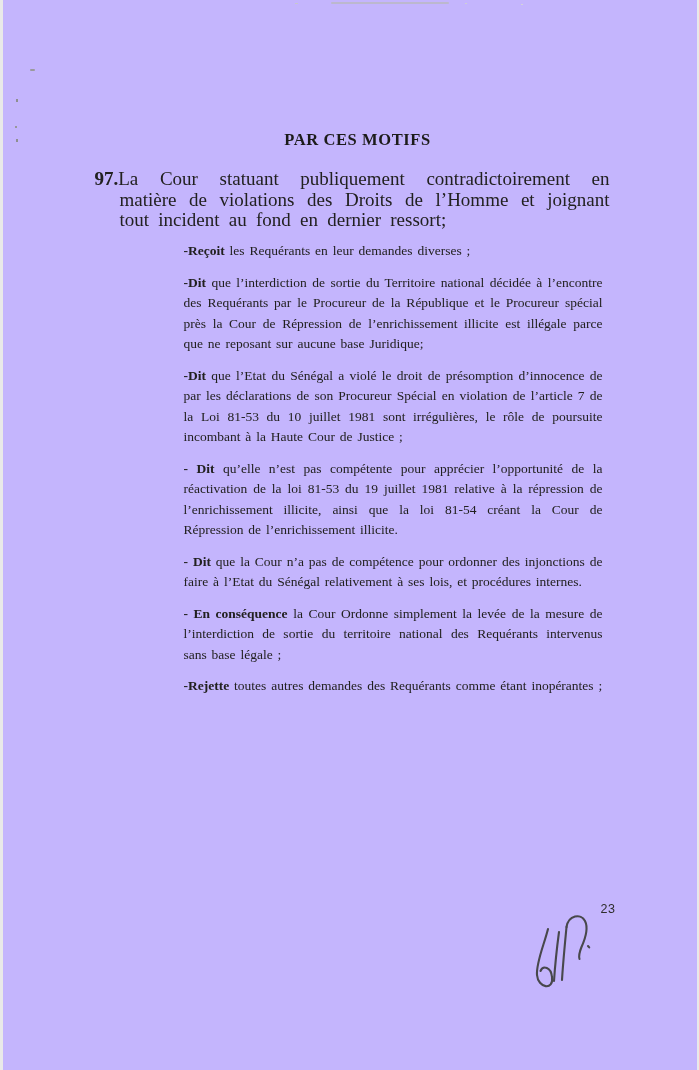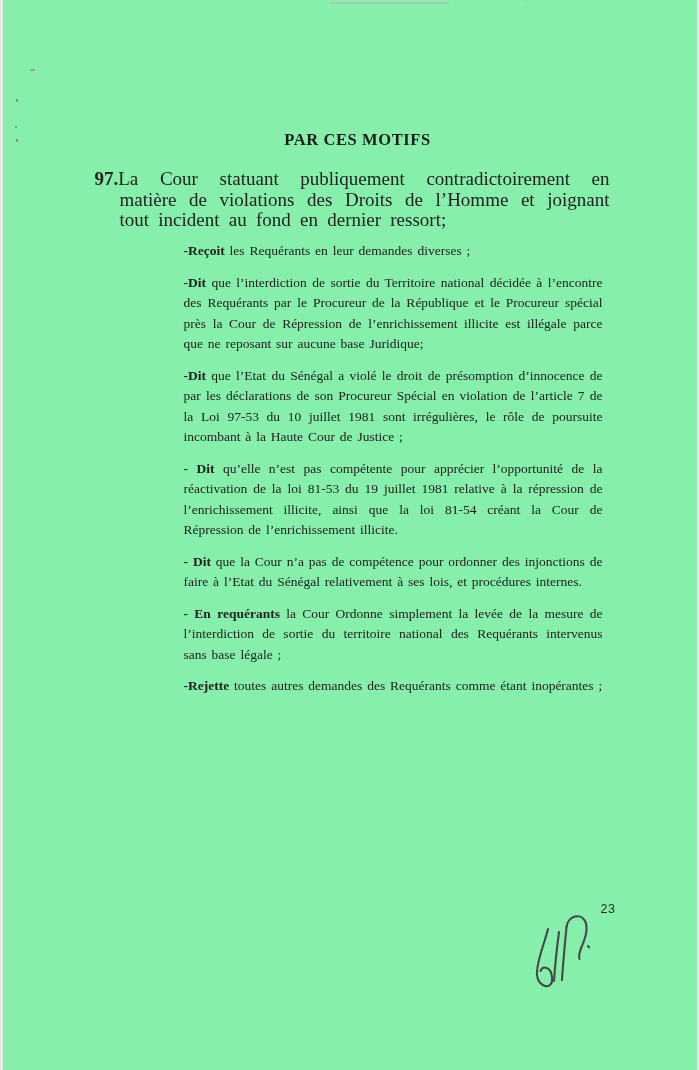--- a/index.html
+++ b/index.html
@@ -1,21 +1,21 @@
 <!DOCTYPE html>
 <html lang="fr"><head>
 <meta charset="utf-8">
 <title></title>
 <style>
   html,body{margin:0;padding:0;background:#e9e9e9;}
   .page{
     position:relative;
     width:694px;height:1070px;
     margin:0 auto;
-    background:#86efac;
+    background:#c4b5fd;
     overflow:hidden;
     font-family:"Liberation Serif", serif;
     color:#222120;
   }
   
   .artifact{position:absolute;pointer-events:none;}
   .streak{left:328px;top:2px;width:118px;height:2px;background:#b9b9bd;opacity:.75;border-radius:1px;}
   .tick1{left:292px;top:3px;width:3px;height:1px;background:#c7c7cb;}
   .tick2{left:462px;top:3px;width:2px;height:1px;background:#cfcfd3;}
   .tick3{left:518px;top:4px;width:2px;height:1px;background:#d4d4d8;}
@@ -69,24 +69,24 @@
   <div class="artifact speck3"></div>
   <div class="artifact speck4"></div>
 
   <div class="heading">PAR CES MOTIFS</div>
 
   <div class="para97"><span class="num">97.</span><span>La Cour statuant publiquement contradictoirement en matière de violations des Droits de l’Homme et joignant tout incident au fond en dernier ressort;</span></div>
 
   <div class="clauses">
     <p class="clause"><span class="lead">-Reçoit</span><span> les Requérants en leur demandes diverses ;</span></p>
     <p class="clause"><span class="lead">-Dit</span><span> que l’interdiction de sortie du Territoire national décidée à l’encontre des Requérants par le Procureur de la République et le Procureur spécial près la Cour de Répression de l’enrichissement illicite est illégale parce que ne reposant sur aucune base Juridique;</span></p>
-    <p class="clause"><span class="lead">-Dit</span><span> que l’Etat du Sénégal a violé le droit de présomption d’innocence de par les déclarations de son Procureur Spécial en violation de l’article 7 de la Loi 97-53 du 10 juillet 1981 sont irrégulières, le rôle de poursuite incombant à la Haute Cour de Justice ;</span></p>
+    <p class="clause"><span class="lead">-Dit</span><span> que l’Etat du Sénégal a violé le droit de présomption d’innocence de par les déclarations de son Procureur Spécial en violation de l’article 7 de la Loi 81-53 du 10 juillet 1981 sont irrégulières, le rôle de poursuite incombant à la Haute Cour de Justice ;</span></p>
     <p class="clause"><span class="lead">- Dit</span><span> qu’elle n’est pas compétente pour apprécier l’opportunité de la réactivation de la loi 81-53 du 19 juillet 1981 relative à la répression de l’enrichissement illicite, ainsi que la loi 81-54 créant la Cour de Répression de l’enrichissement illicite.</span></p>
     <p class="clause"><span class="lead">- Dit</span><span> que la Cour n’a pas de compétence pour ordonner des injonctions de faire à l’Etat du Sénégal relativement à ses lois, et procédures internes.</span></p>
-    <p class="clause"><span class="lead">- En requérants</span><span> la Cour Ordonne simplement la levée de la mesure de l’interdiction de sortie du territoire national des Requérants intervenus sans base légale ;</span></p>
+    <p class="clause"><span class="lead">- En conséquence</span><span> la Cour Ordonne simplement la levée de la mesure de l’interdiction de sortie du territoire national des Requérants intervenus sans base légale ;</span></p>
     <p class="clause"><span class="lead">-Rejette</span><span> toutes autres demandes des Requérants comme étant inopérantes ;</span></p>
   </div>
 
   <div class="page-number">23</div>
 
   <div class="signature">
     <svg viewBox="0 0 72 88" xmlns="http://www.w3.org/2000/svg" fill="none" stroke="#48484c" stroke-width="2.1" stroke-linecap="round">
       <path d="M24 18 C20 34 12 52 13 64 C14 77 30 80 28 66 C27 56 19 54 16.5 60"></path>
       <path d="M30 70 C31 55 33 36 35 21"></path>
       <path d="M38 69 C39 52 41 32 42.5 16"></path>

